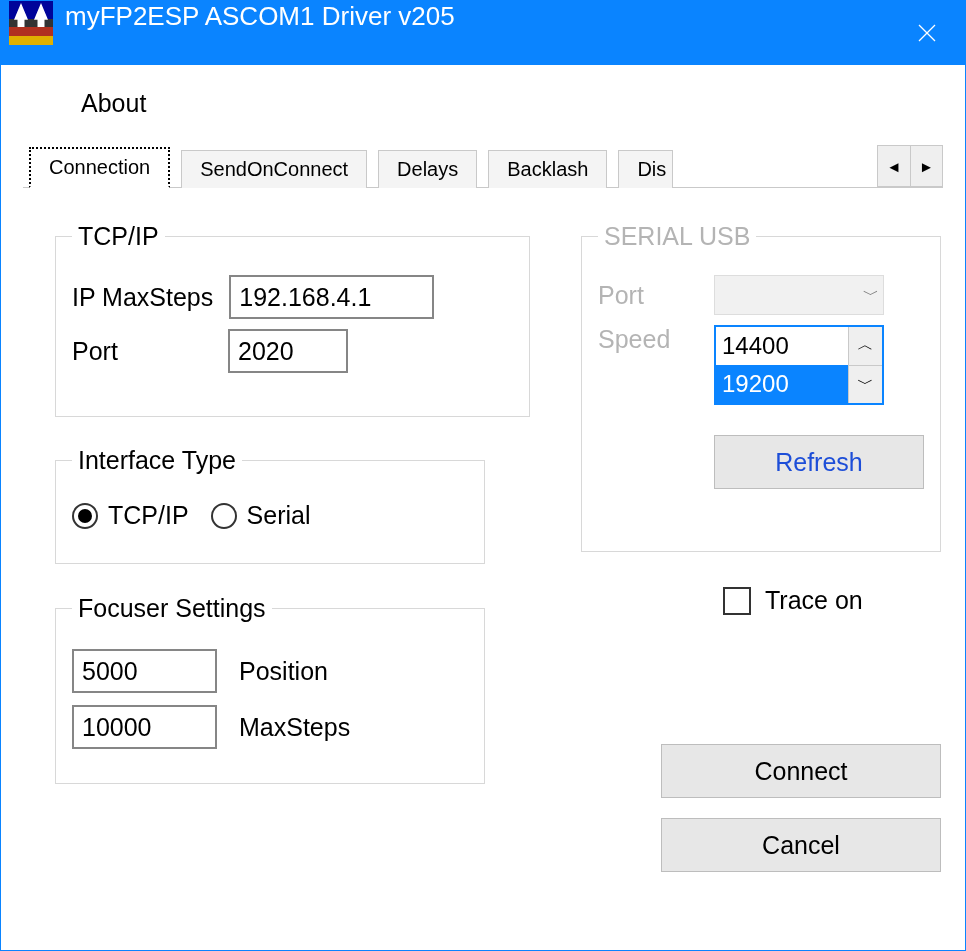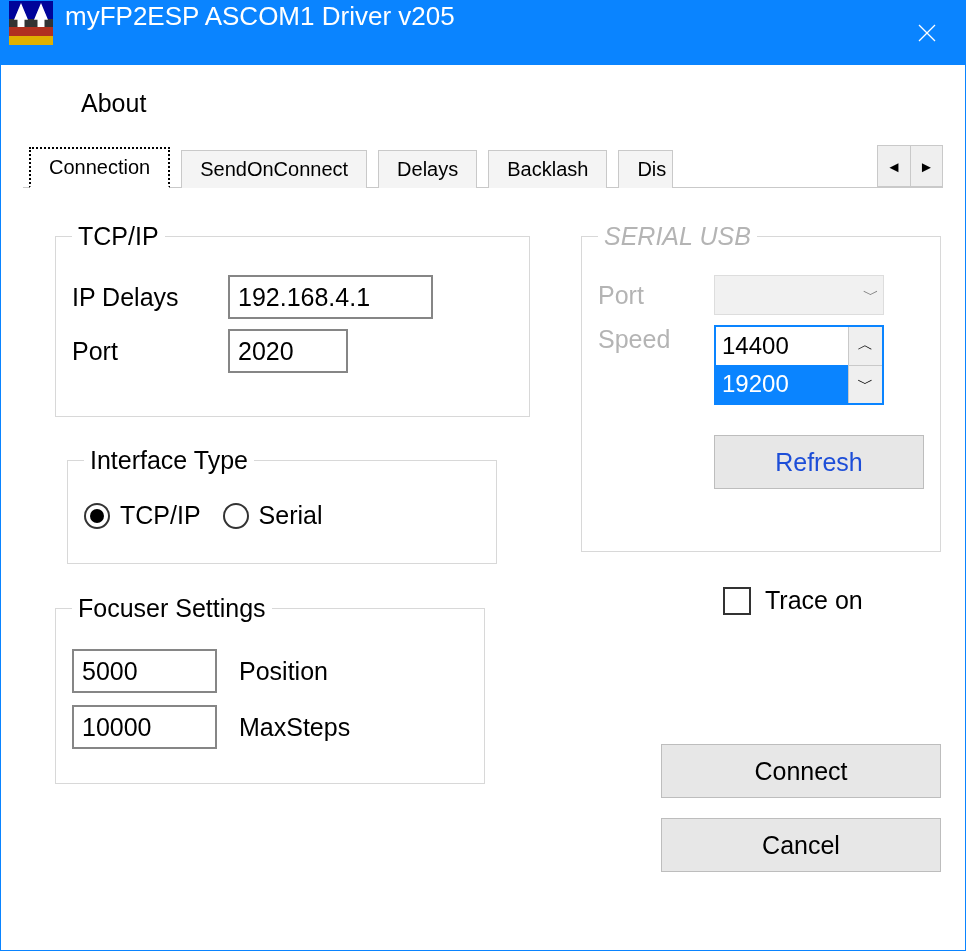--- a/index.html
+++ b/index.html
@@ -113,24 +113,24 @@
   fieldset {
     border: 1px solid #d8d8d8;
     padding: 14px 16px 20px 16px;
     margin: 0;
     position: absolute;
   }
   fieldset > legend {
     font-size: 25px;
     padding: 0 6px;
   }
-  fieldset.disabled > legend { color: #b4b4b4; font-style: italic; }
+  fieldset.disabled > legend { color: #b4b4b4; }
 
   .group-tcpip    { left: 32px;  top: 34px;  width: 475px; height: 195px; }
-  .group-iface    { left: 44px;  top: 258px; width: 430px; height: 118px; }
+  .group-iface    { left: 32px;  top: 258px; width: 430px; height: 118px; }
   .group-focuser  { left: 32px;  top: 406px; width: 430px; height: 190px; }
   .group-serial   { left: 558px; top: 34px;  width: 360px; height: 330px; }
 
   .row { display: flex; align-items: center; margin: 10px 0; gap: 16px; }
   .lbl { font-size: 25px; min-width: 140px; }
   .lbl.disabled { color: #b4b4b4; }
 
   input[type=text].tb {
     font-size: 25px;
     font-family: inherit;
@@ -256,21 +256,21 @@
       <button>◄</button>
       <button>►</button>
     </div>
   </div>
 
   <div class="panel">
 
     <fieldset class="group-tcpip">
       <legend>TCP/IP</legend>
       <div class="row">
-        <span class="lbl">IP Delays</span>
+        <span class="lbl">IP MaxSteps</span>
         <input type="text" class="tb ip" value="192.168.4.1" style="">
       </div>
       <div class="row">
         <span class="lbl">Port</span>
         <input type="text" class="tb port" value="2020" style="">
       </div>
     </fieldset>
 
     <fieldset class="group-iface">
       <legend>Interface Type</legend>

